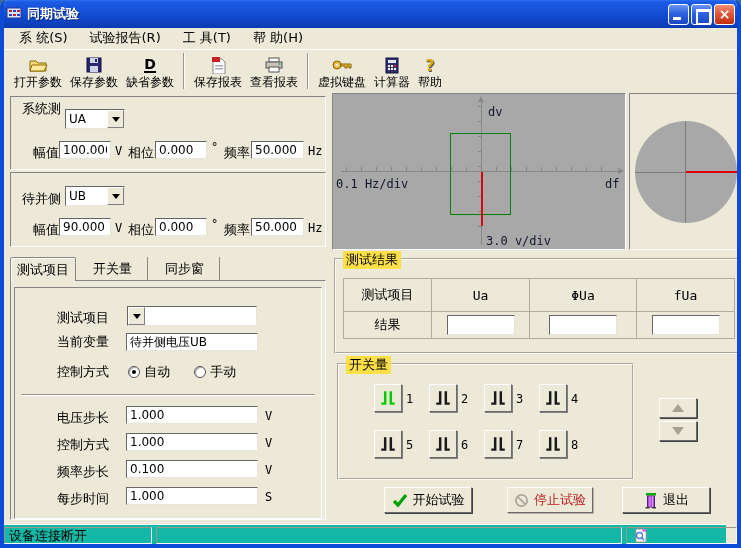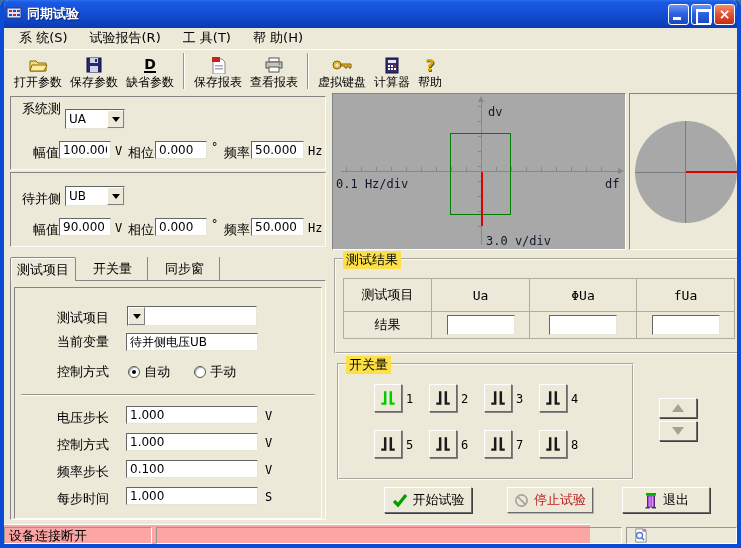--- a/index.html
+++ b/index.html
@@ -123,21 +123,21 @@
 
   .arrowbtn { width:38px; height:20px; }
   .tri-up-g { width:0; height:0; border-left:6px solid transparent; border-right:6px solid transparent; border-bottom:8px solid #a5a193; }
   .tri-dn-g { width:0; height:0; border-left:6px solid transparent; border-right:6px solid transparent; border-top:8px solid #a5a193; }
 
   
   .action { height:26px; gap:5px; font-size:13px; }
   .action.disabled { color:#b91c1c; box-shadow:1px 1px 0 #b8b4a8; }
 
   
-  .statusbar { position:absolute; left:0; bottom:0; width:586px; height:20px; background:#fca5a5; border-top:1px solid #fff; }
+  .statusbar { position:absolute; left:0; bottom:0; width:722px; height:20px; background:#14b8a6; border-top:1px solid #fff; }
   .ssec { position:absolute; top:2px; height:17px; border:1px solid; border-color:#9a9689 #fff #fff #9a9689;
     font-size:13px; padding:0 4px; line-height:15px; white-space:nowrap; overflow:hidden; }
 </style>
 </head>
 <body>
 
 <div class="window">
 
   <div class="titlebar">
     <span>

